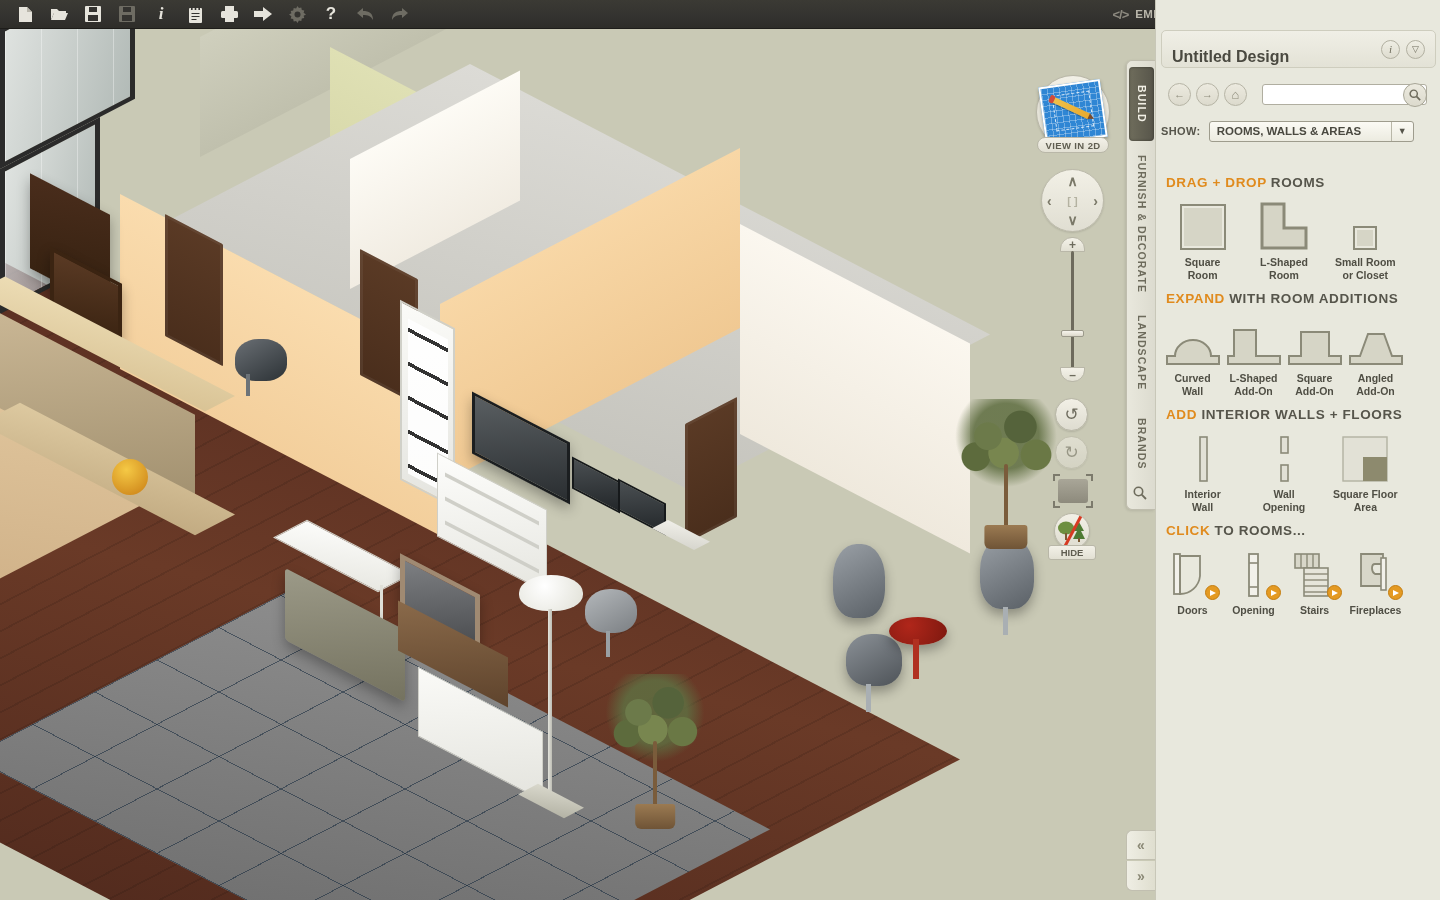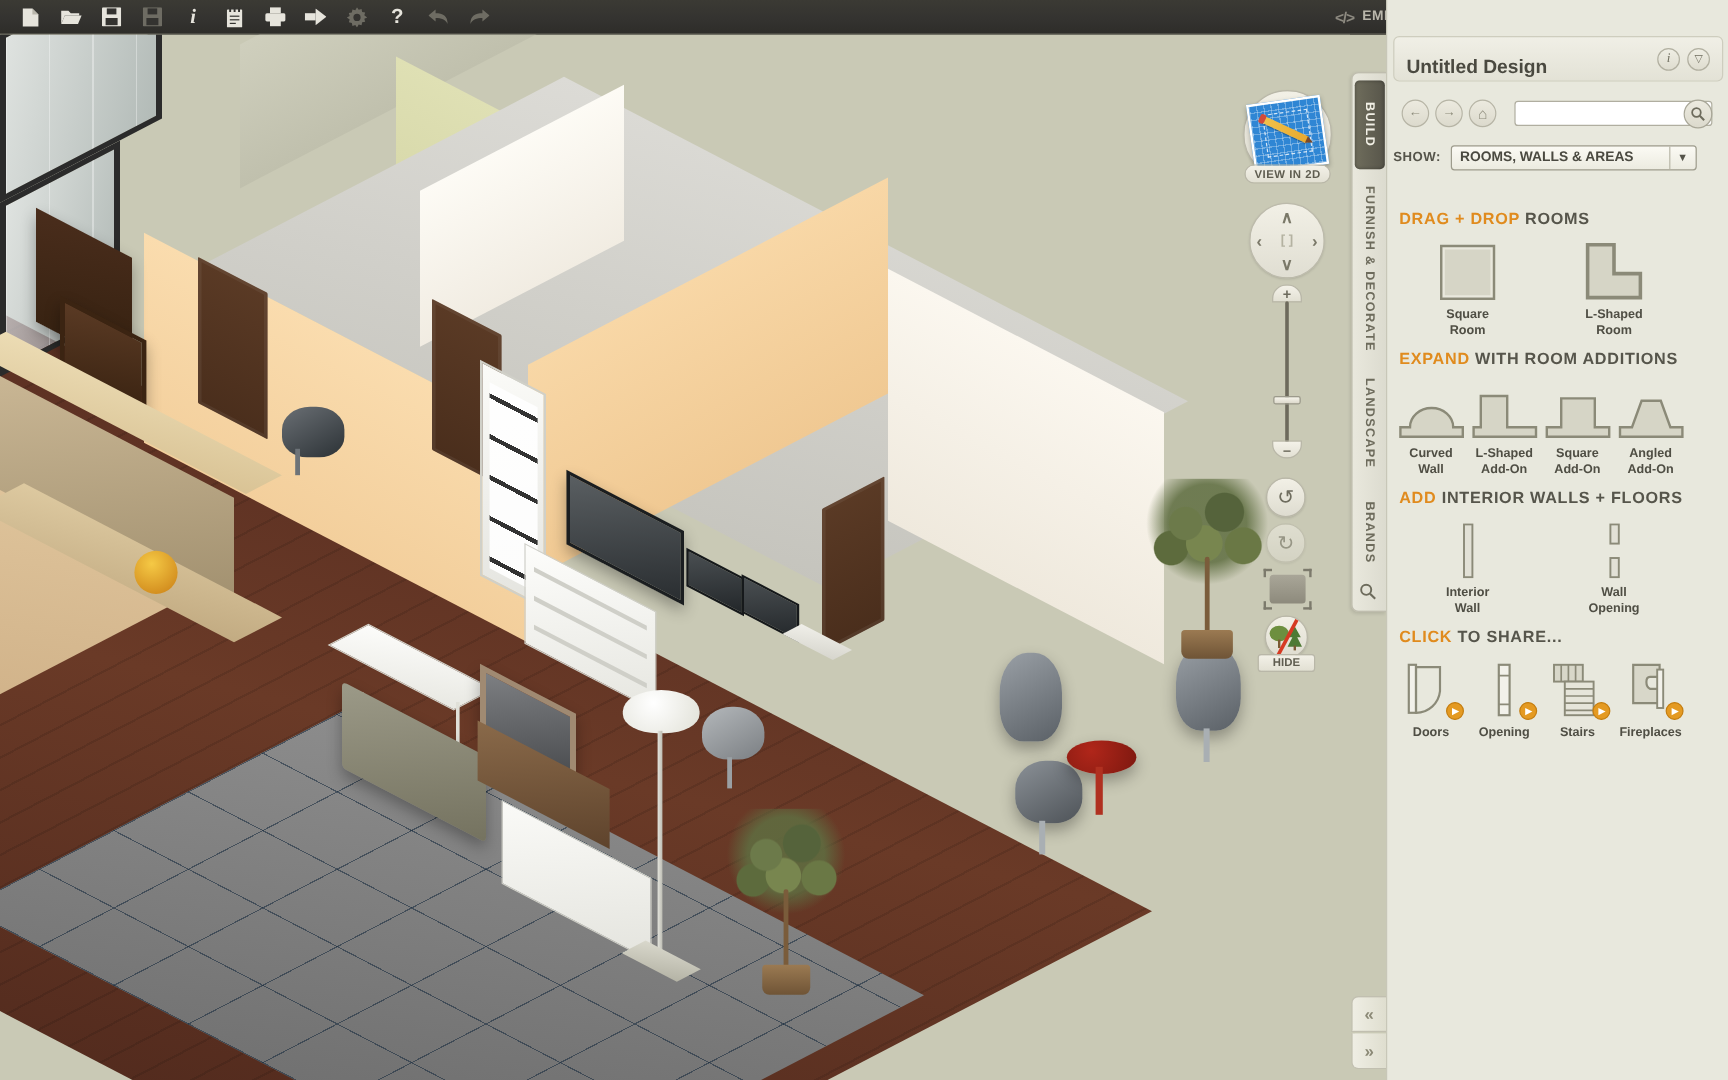--- a/index.html
+++ b/index.html
@@ -647,20 +647,27 @@
         </div>
         <div class="item">
           <div class="thumb">
             <svg width="48" height="48" viewBox="0 0 48 48">
                 <path d="M2 2h22v24h22v20H2z" fill="#d6d5c6" stroke="#8b8a78" stroke-width="3"></path>
               </svg>
           </div>
           <div class="cap" style="white-space:pre-line">L-Shaped
 Room</div>
         </div>
+        <div class="item">
+          <div class="thumb">
+              <div class="sm-room"></div>
+            </div>
+          <div class="cap" style="white-space:pre-line">Small Room
+or Closet</div>
+        </div>
       </div>
     </div>
 
     <div class="section" style="top:291px;">
       <div class="sect-title">
         <span class="hl">EXPAND</span><span class="rest"> WITH ROOM ADDITIONS</span>
       </div>
       <div class="items">
         <div class="item">
           <div class="thumb">
@@ -718,26 +725,36 @@
         <div class="item">
           <div class="thumb">
             <svg width="16" height="46" viewBox="0 0 16 46">
                 <rect x="5" y="1" width="7" height="16" fill="#e2e1d6" stroke="#8b8a78" stroke-width="1.6"></rect>
                 <rect x="5" y="29" width="7" height="16" fill="#e2e1d6" stroke="#8b8a78" stroke-width="1.6"></rect>
               </svg>
           </div>
           <div class="cap" style="white-space:pre-line">Wall
 Opening</div>
         </div>
+        <div class="item">
+          <div class="thumb">
+            <svg width="46" height="46" viewBox="0 0 46 46">
+                <rect x="1" y="1" width="44" height="44" fill="#e2e1d6" stroke="#b3b2a2" stroke-width="1.4"></rect>
+                <rect x="21" y="21" width="24" height="24" fill="#8d8a6e"></rect>
+              </svg>
+          </div>
+          <div class="cap" style="white-space:pre-line">Square Floor
+Area</div>
+        </div>
       </div>
     </div>
 
     <div class="section" style="top:523px;">
       <div class="sect-title">
-        <span class="hl">CLICK</span><span class="rest"> TO SHARE...</span>
+        <span class="hl">CLICK</span><span class="rest"> TO ROOMS...</span>
       </div>
       <div class="items">
         <div class="item">
           <div class="thumb">
             <div style="position:relative;width:46px;height:46px;">
               <svg width="46" height="46" viewBox="0 0 46 46">
                   <rect x="4" y="2" width="6" height="40" fill="#f2f1ea" stroke="#8b8a78" stroke-width="1.8"></rect>
                   <path d="M10 4h20v20a20 20 0 0 1-20 18z" fill="none" stroke="#8b8a78" stroke-width="1.8"></path>
                 </svg>
               <div class="badge"></div>

